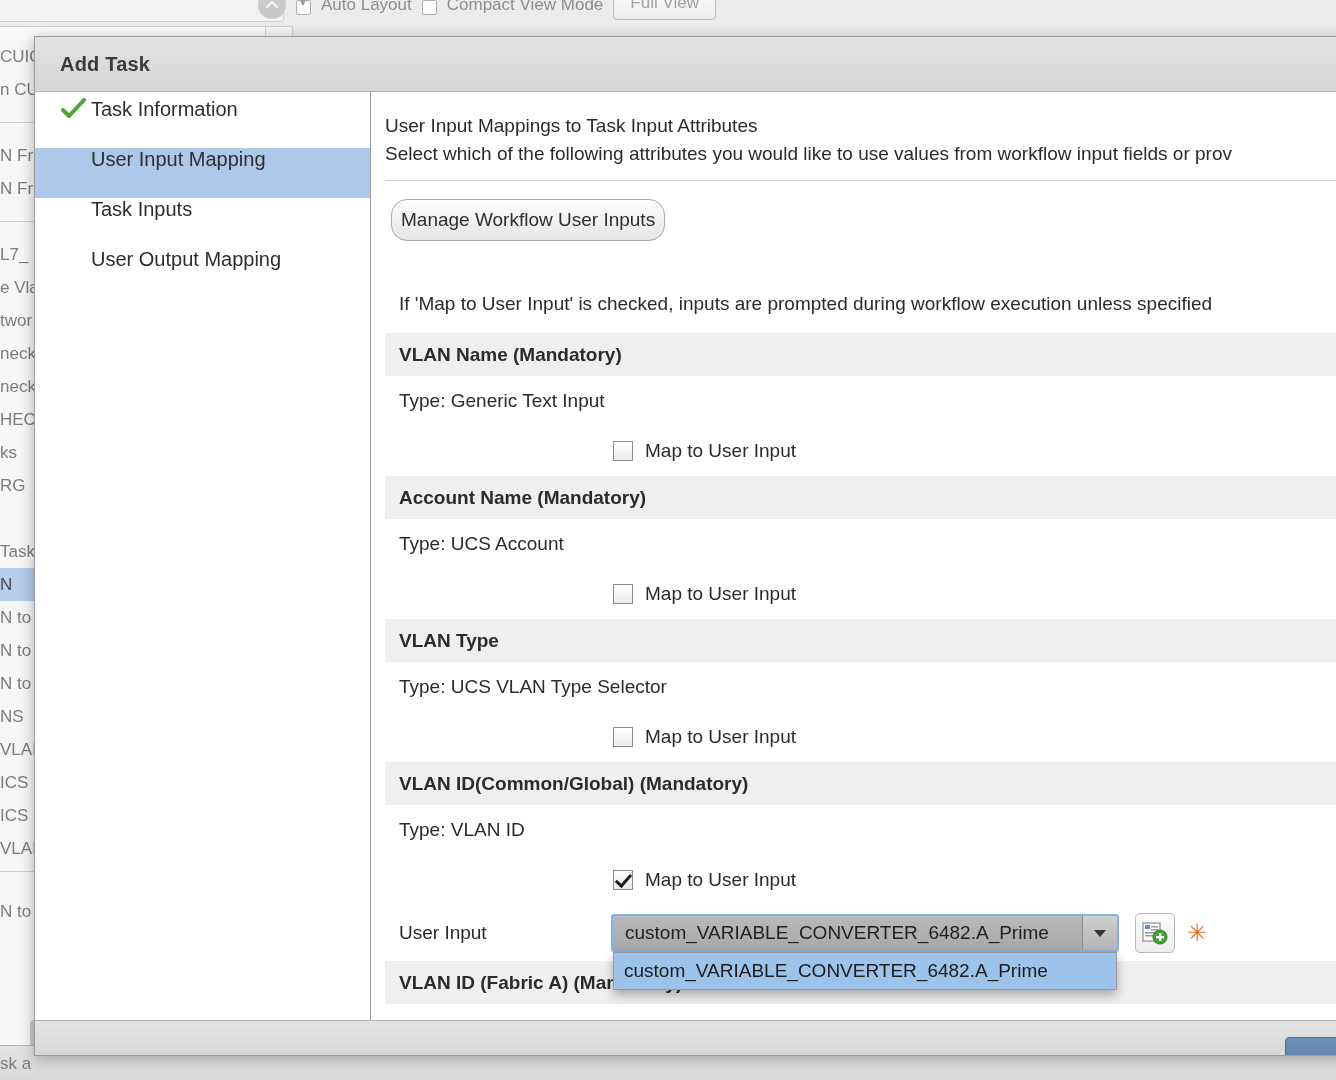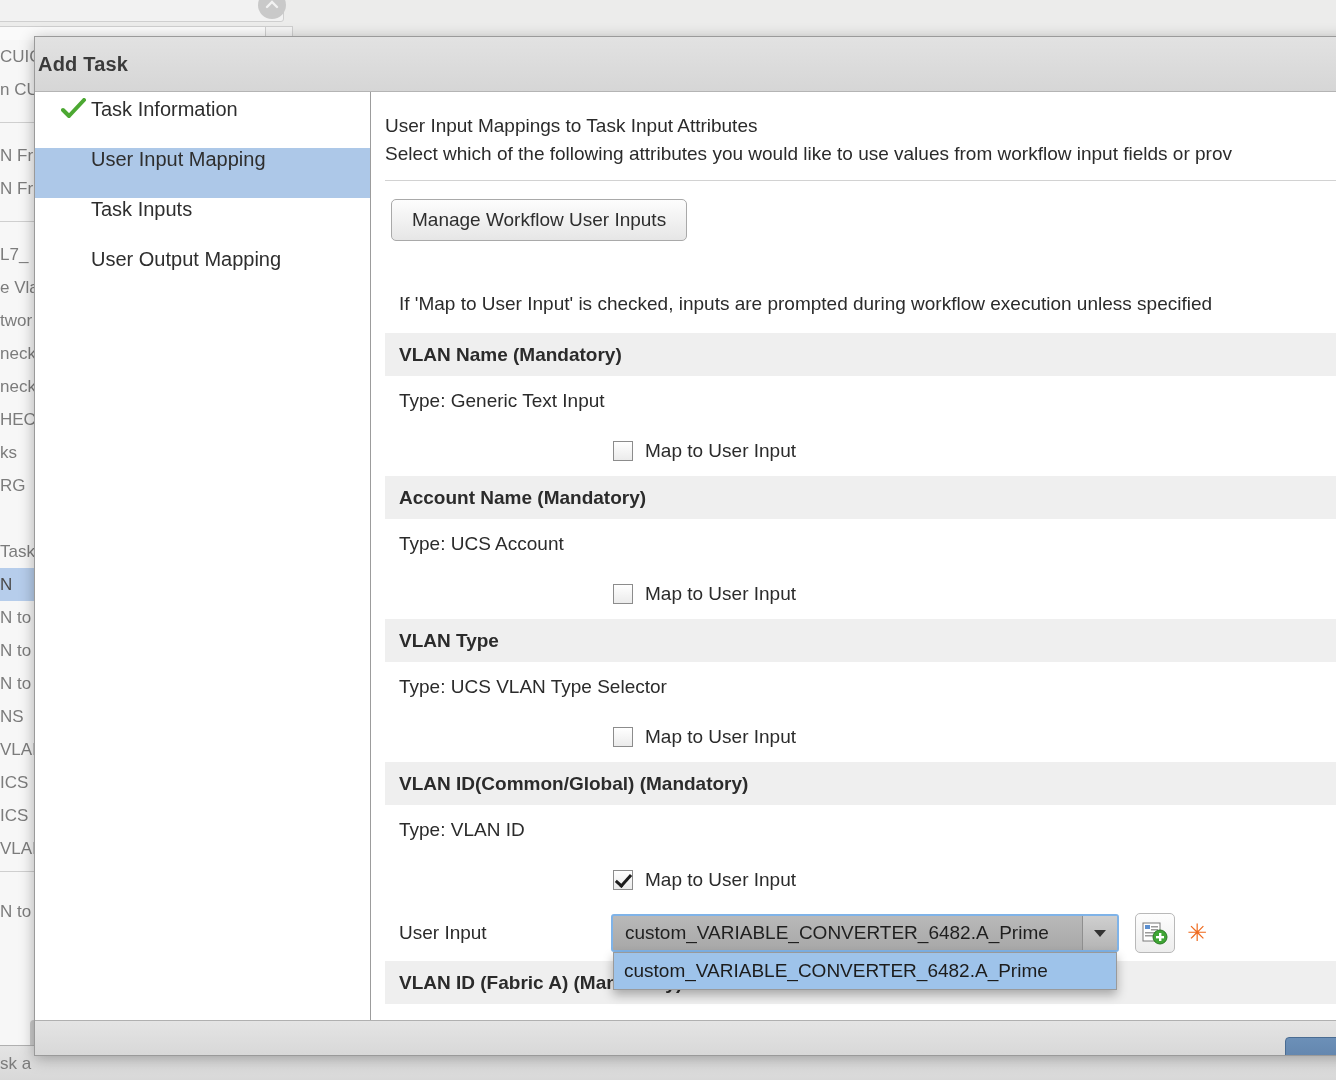--- a/index.html
+++ b/index.html
@@ -88,21 +88,21 @@
     border: 1px solid #9a9a9a;
     box-shadow: 0 3px 14px rgba(0,0,0,.30);
     overflow: hidden;
   }
   .dialog-title {
     height: 54px; background: linear-gradient(#e2e2e2, #d6d6d6);
     border-bottom: 1px solid #b4b4b4;
     display: flex; align-items: center;
   }
   .dialog-title-text {
-    margin-left: 3px; font-size: 20px; font-weight: bold; color: #3b3b3b;
+    margin-left: 25px; font-size: 20px; font-weight: bold; color: #3b3b3b;
     letter-spacing: .2px;
   }
 
   .dialog-body { display: flex; height: 964px; }
 
   .nav {
     width: 336px; background: #ffffff;
     border-right: 1px solid #9c9c9c;
     border-bottom: 1px solid #9c9c9c;
     box-sizing: border-box;
@@ -128,22 +128,22 @@
     padding: 20px 0 0 0; font-size: 19px; color: #2b2b2b; line-height: 28px;
     white-space: nowrap;
   }
   .rule {
     border-top: 1px solid #d2d2d2; margin: 12px 0 0 0; width: 1000px;
   }
   .btn-primary-gray {
     margin-top: 18px; margin-left: 6px;
     font-size: 19px; color: #2e2e2e;
     background: linear-gradient(#fdfdfd, #e6e6e6);
-    border: 1px solid #a9a9a9; border-radius: 5px;
-    padding: 9px 20px; cursor: pointer;
+    border: 1px solid #a9a9a9; border-radius: 16px;
+    padding: 9px 9px; cursor: pointer;
     display: inline-block;
   }
   .hint {
     margin-top: 52px; margin-left: 14px;
     font-size: 19px; color: #2b2b2b; white-space: nowrap;
   }
 
   .attr-list { margin-top: 18px; position: relative; }
   .attr-header {
     background: #efefef; height: 43px; display: flex; align-items: center;
@@ -243,20 +243,29 @@
     font-size: 17px; color: #7c7c7c; white-space: nowrap;
   }
 </style>
 </head>
 <body>
 
 <div id="root">
 
   <div class="bg-app">
 
+    <div class="bg-toolbar">
+      <div class="bg-toolbar-inner">
+        <span class="bg-chk checked"></span>
+        <span>Auto Layout</span>
+        <span class="bg-chk"></span>
+        <span>Compact View Mode</span>
+        <span class="bg-fullview">Full View</span>
+      </div>
+    </div>
 
     <div class="bg-panel-top"></div>
     <div class="bg-circle-btn">
       <svg width="18" height="18" viewBox="0 0 18 18" aria-hidden="true">
         <path d="M4 11 L9 6 L14 11" stroke="#f2f2f2" stroke-width="2.4" fill="none" stroke-linecap="round"></path>
       </svg>
     </div>
     <div class="bg-panel2"></div>
     <div class="bg-small-sq"></div>
 

